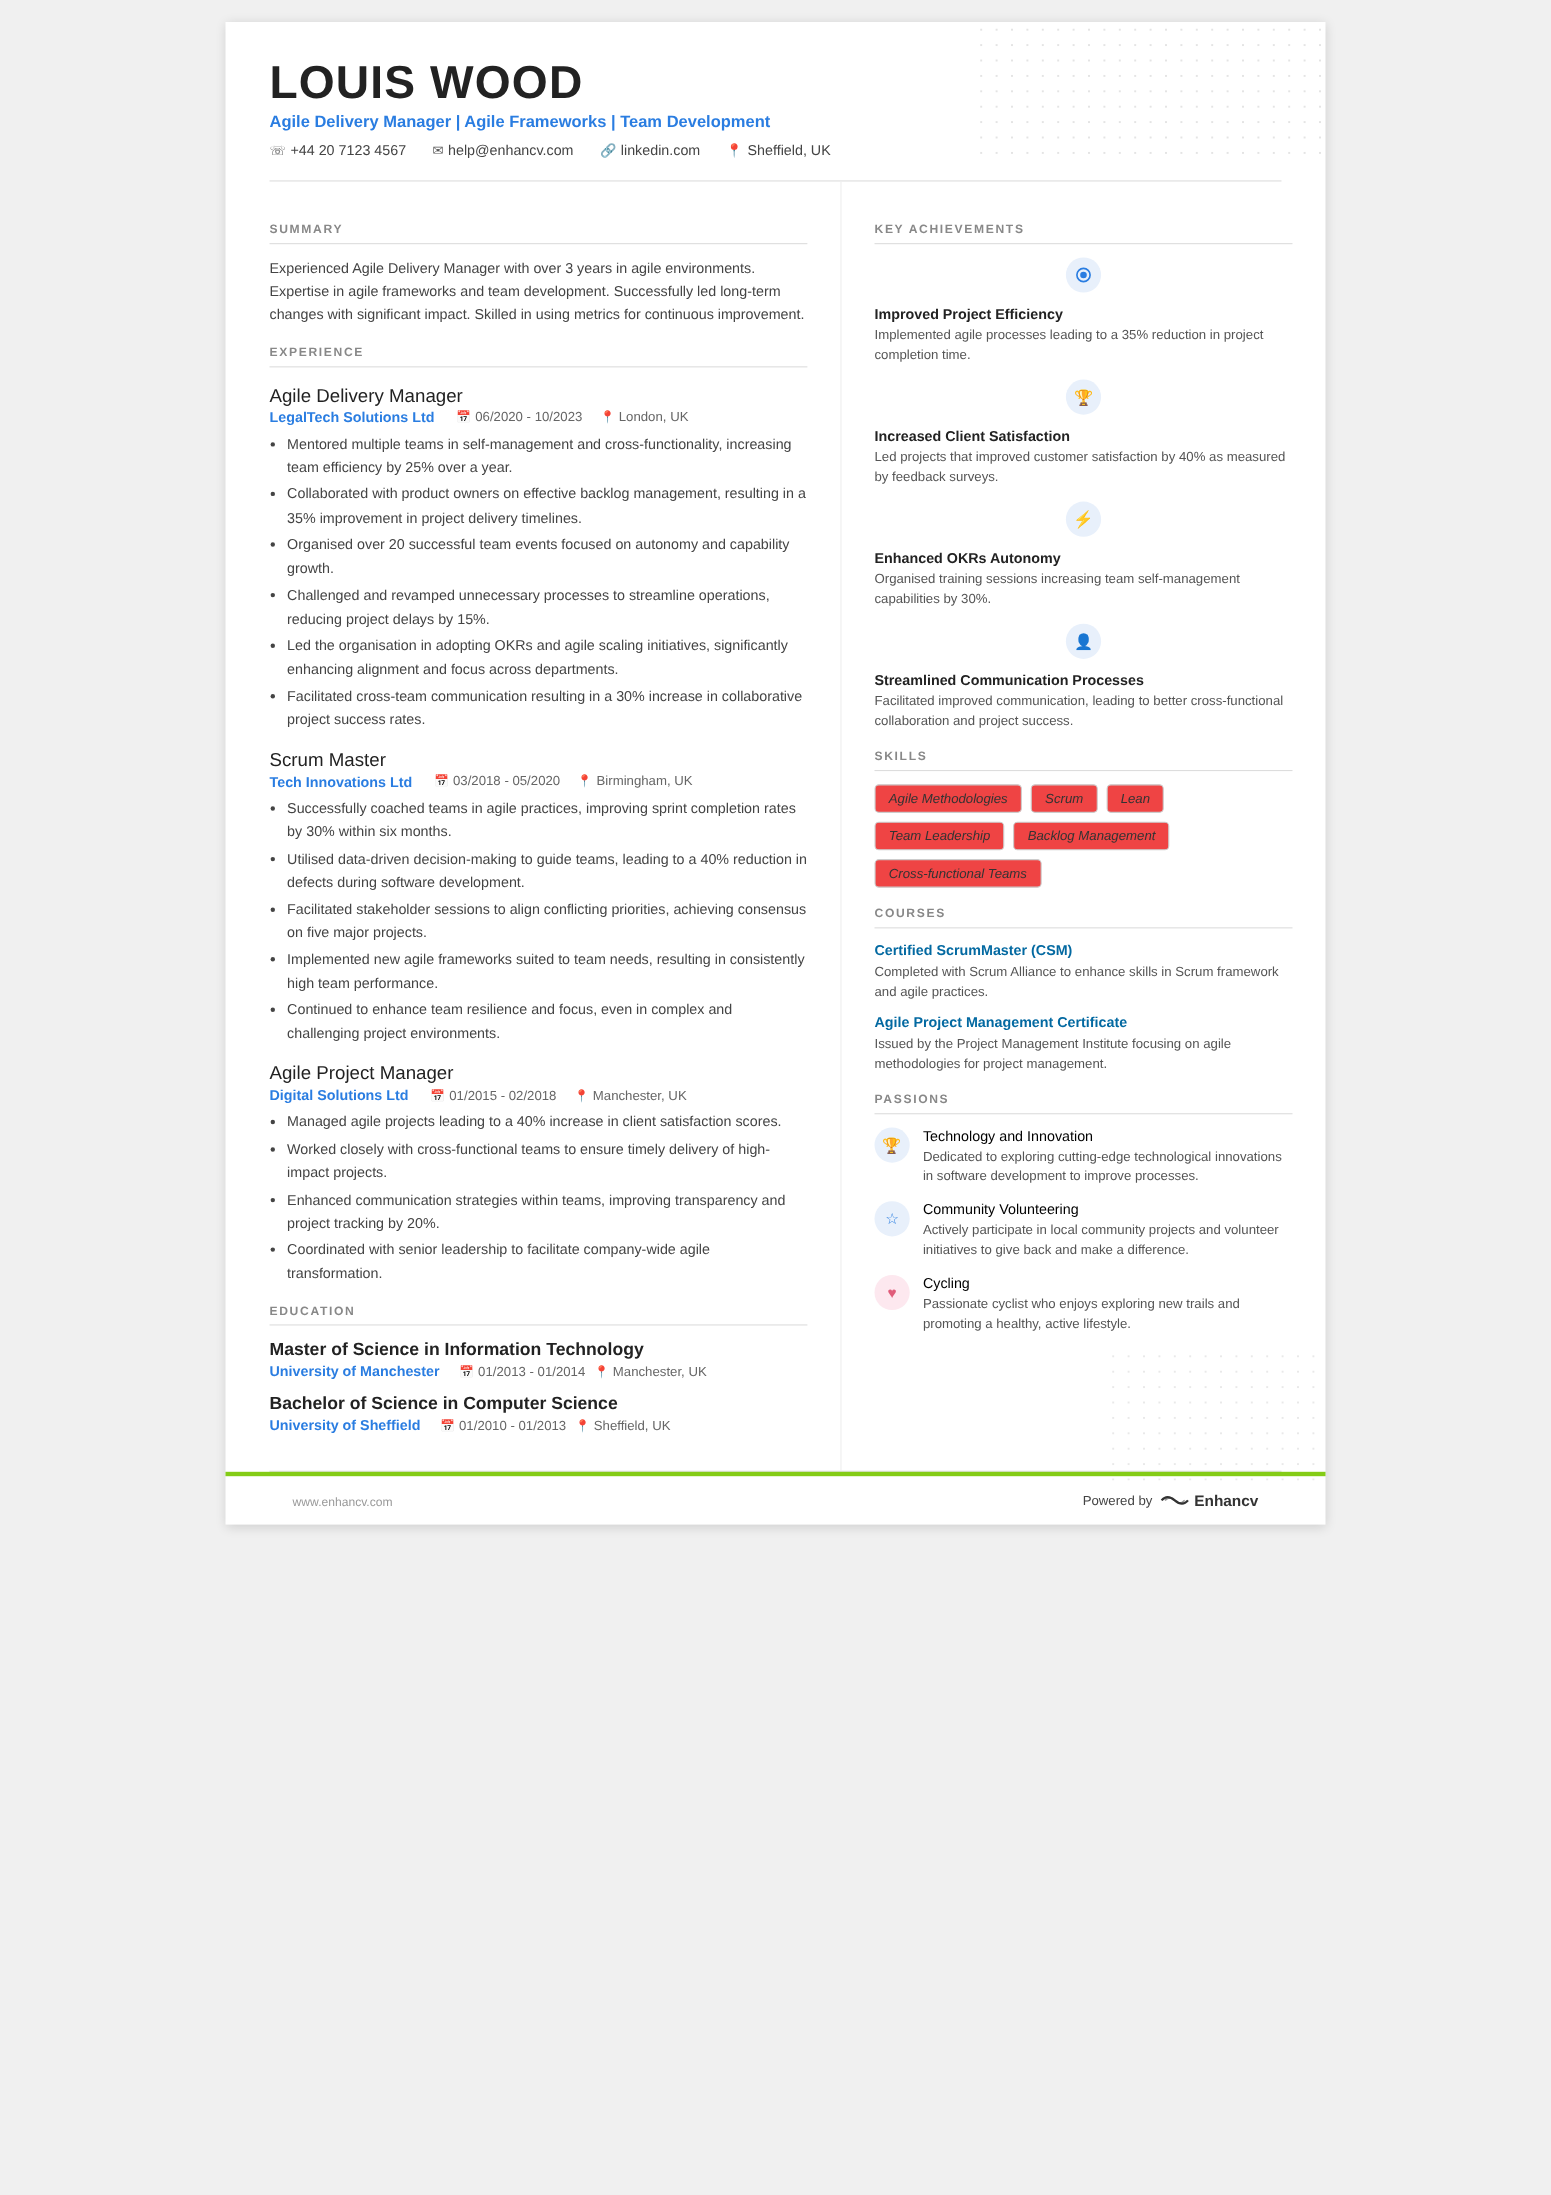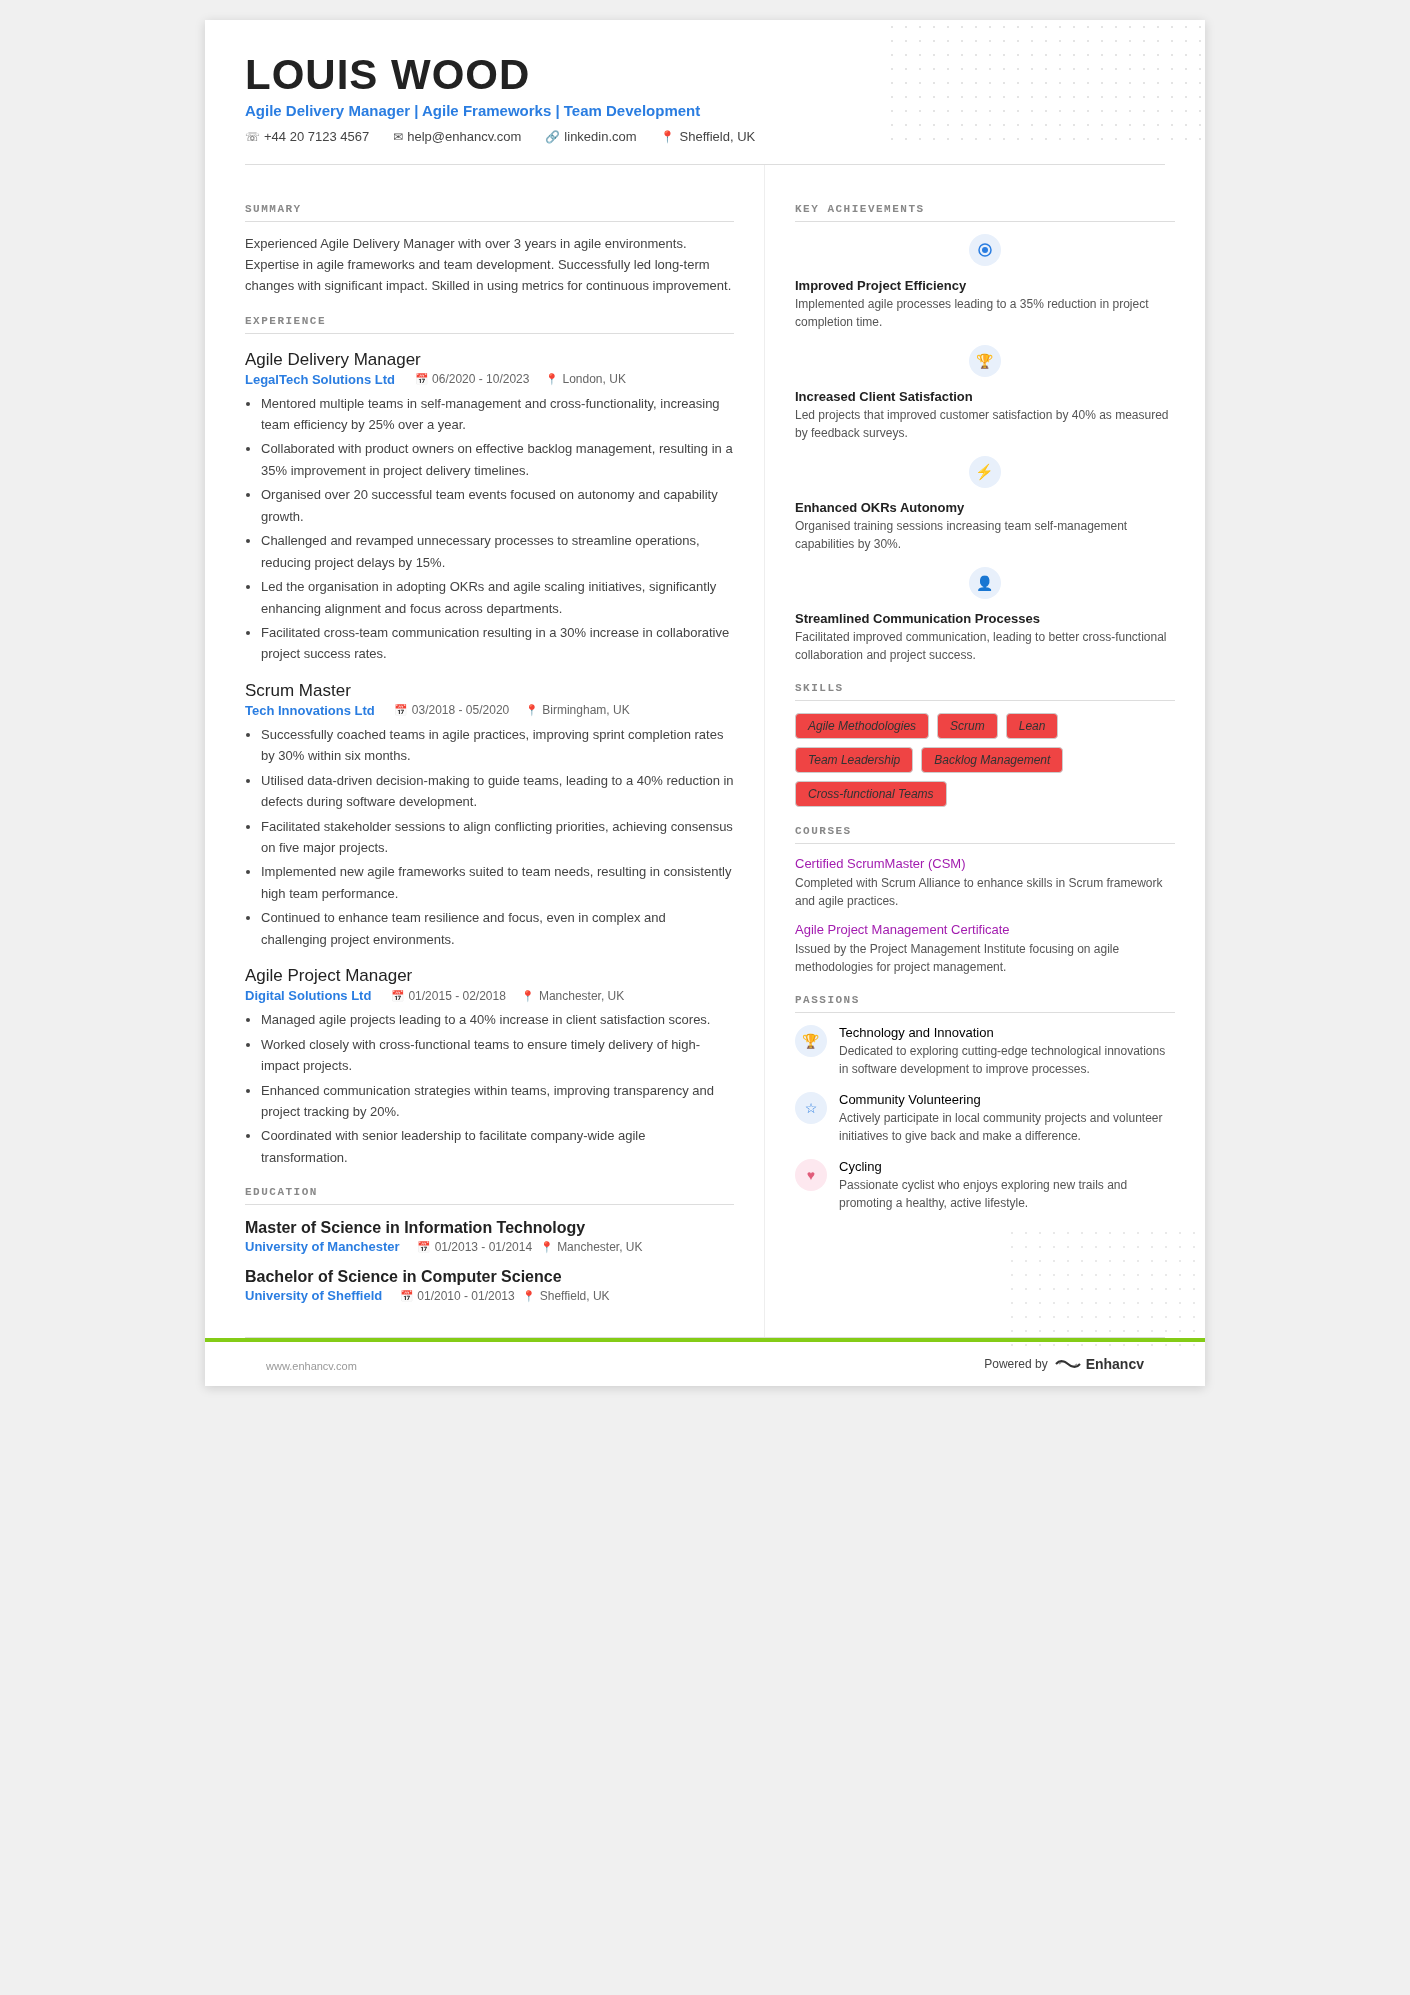--- a/index.html
+++ b/index.html
@@ -79,21 +79,20 @@
     .section-title {
       font-size: 11px;
       font-weight: 700;
       color: #888;
       letter-spacing: 1.5px;
       text-transform: uppercase;
       margin-bottom: 12px;
       margin-top: 18px;
       padding-bottom: 6px;
       border-bottom: 1px solid #ddd;
-      font-family: Liberation Mono, monospace;
     }
     .summary-text {
       font-size: 13px;
       color: #444;
       line-height: 1.6;
     }
     .job-title {
       font-size: 17px;
       font-weight: 400;
       color: #222;
@@ -198,22 +197,22 @@
       border: 1px solid #ccc;
       border-radius: 4px;
       padding: 5px 12px;
       font-size: 12px;
       color: #333;
       background: #ef4444;
       font-style: italic;
     }
     .course-title {
       font-size: 13px;
-      font-weight: 400;
-      color: #a21caf;
+      font-weight: 700;
+      color: #0369a1;
       margin-top: 12px;
       margin-bottom: 3px;
     }
     .course-desc {
       font-size: 12px;
       color: #555;
       line-height: 1.5;
     }
     .passion-item {
       display: flex;

